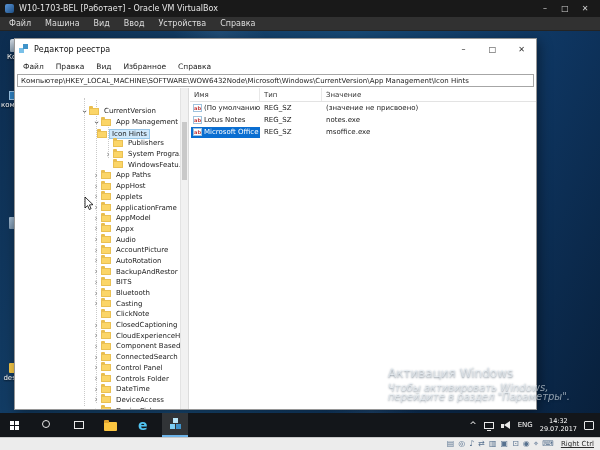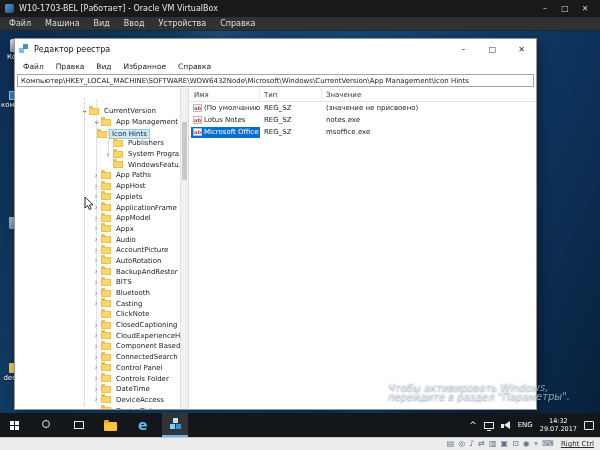--- a/index.html
+++ b/index.html
@@ -397,20 +397,21 @@
       </span>
       <span class="vtype">REG_SZ</span>
       <span class="vval">msoffice.exe</span>
     </div>
           </div>
       </div>
     </div>
   </div>
 
   <div id="activation">
+    <div id="act-title">Активация Windows</div>
     <div class="act-line">Чтобы активировать Windows,</div>
     <div class="act-line">перейдите в раздел "Параметры".</div>
   </div>
 
   <div id="taskbar">
     <div id="tb-buttons">
         <div class="tb-btn">
       <span class="tb-ico ico-start"></span>
     </div>
         <div class="tb-btn">

